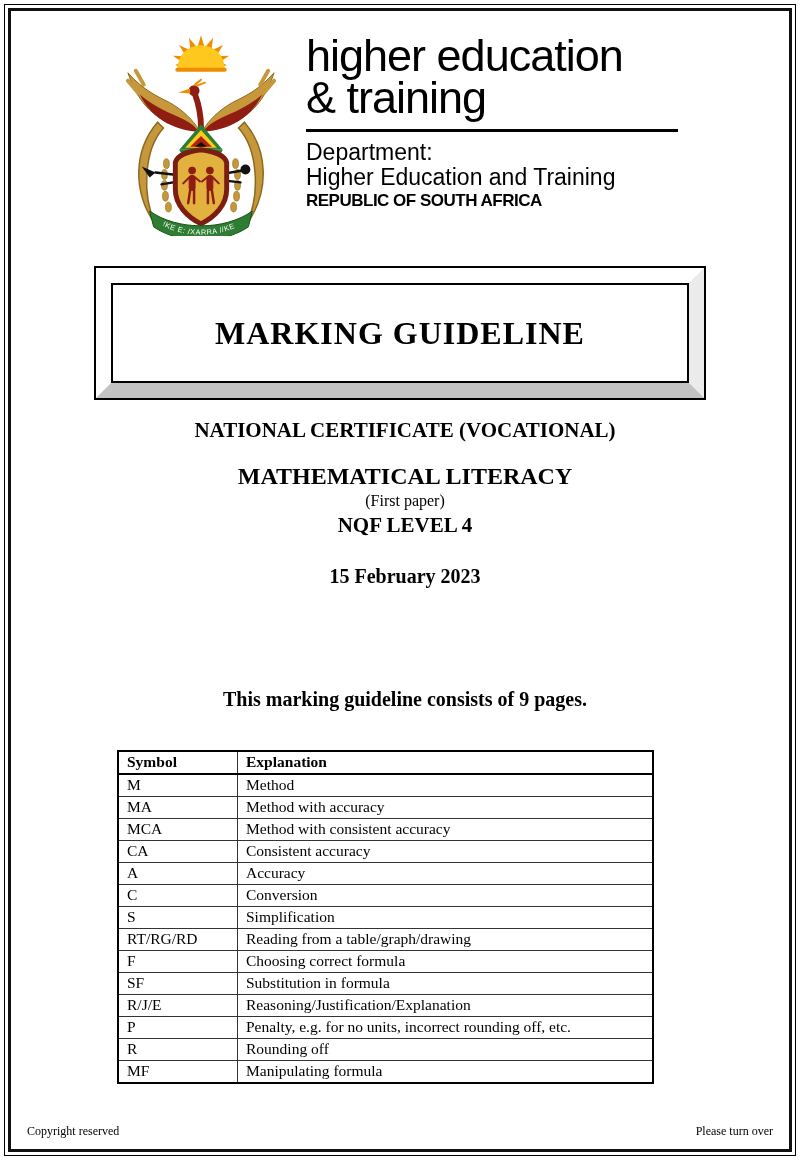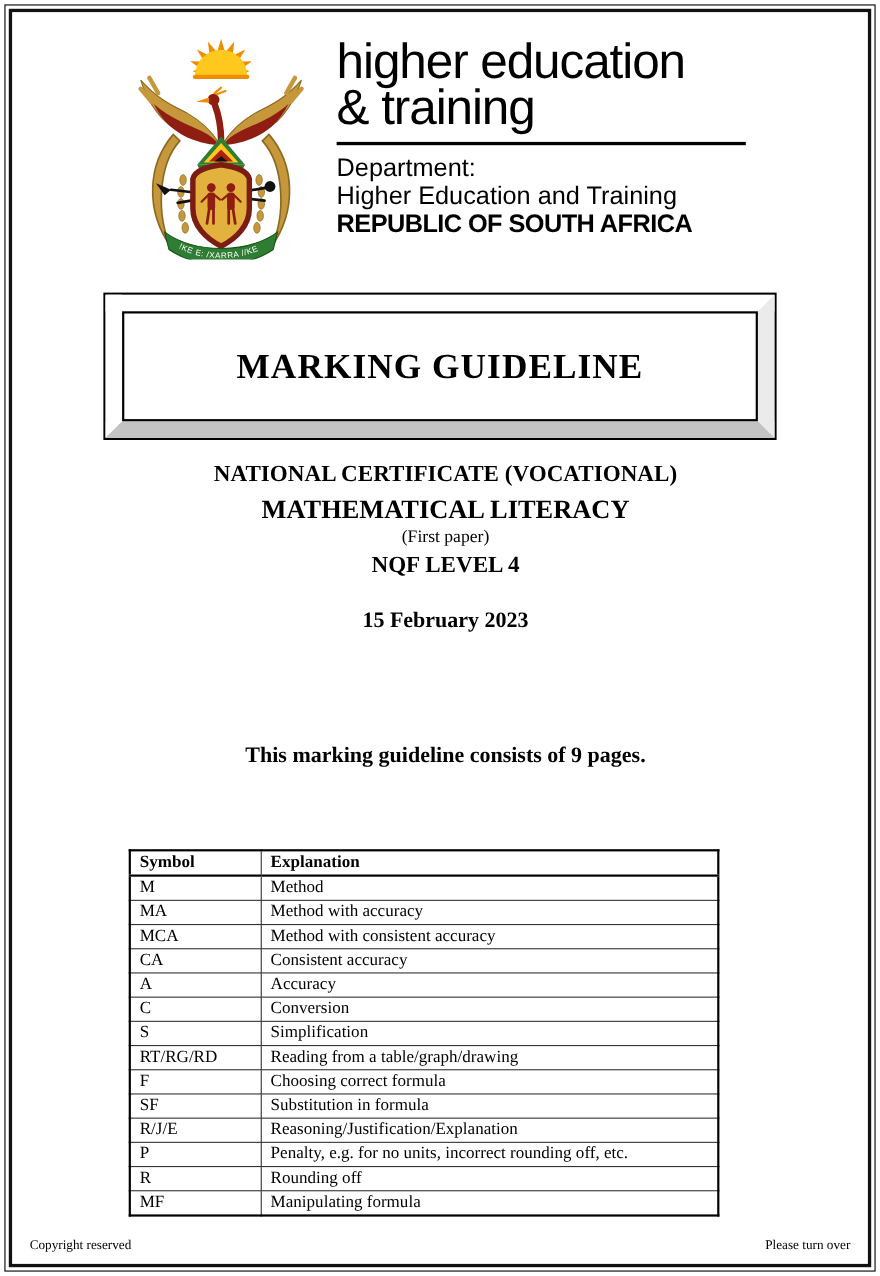--- a/index.html
+++ b/index.html
@@ -7,39 +7,39 @@
   .frame{position:absolute;inset:4px;border:1px solid #000;padding:3px;}
   .frame-inner{position:relative;border:3px solid #111;height:100%;box-sizing:border-box;overflow:hidden;}
 
   
   .masthead{display:flex;justify-content:center;align-items:flex-start;gap:26px;margin-top:22px;}
   .emblem{width:158px;height:203px;flex:0 0 auto;}
   .logo-text{font-family:"Liberation Sans",sans-serif;margin-top:2px;}
   .logo-big{font-size:45px;line-height:0.93;font-weight:500;letter-spacing:-1px;}
   .logo-rule{border:none;border-top:3px solid #000;margin:10px 0 8px 0;width:372px;}
   .logo-dept{font-size:23px;line-height:1.12;}
-  .logo-country{font-size:23px;line-height:1.12;font-weight:bold;letter-spacing:-0.5px;}
+  .logo-country{font-size:17px;line-height:1.12;font-weight:bold;letter-spacing:-0.5px;}
 
   
   .tb-outer{width:612px;margin:30px auto 0;border:2px solid #000;box-sizing:border-box;}
   .tb-bevel{border:15px solid #fff;border-bottom-color:#c3c3c3;border-right-color:#ebebeb;}
   .tb-inner{border:2px solid #000;height:96px;display:flex;align-items:center;justify-content:center;background:#fff;}
   .tb-title{font-size:32px;font-weight:bold;letter-spacing:1px;margin:0;}
 
   
   .centerline{text-align:center;margin:0;padding-left:10px;}
   .cert{font-size:21px;font-weight:bold;margin-top:18px;}
-  .subject{font-size:24px;font-weight:bold;margin-top:8px;}
+  .subject{font-size:24px;font-weight:bold;margin-top:20px;}
   .paper{font-size:16px;margin-top:2px;}
   .level{font-size:21px;font-weight:bold;margin-top:3px;}
   .date{font-size:20px;font-weight:bold;margin-top:27px;}
   .note{font-size:20px;font-weight:bold;margin-top:100px;}
 
   
-  table.symbols{border-collapse:collapse;margin:73px 0 0 106px;width:537px;border:2px solid #000;font-size:15.5px;}
+  table.symbols{border-collapse:collapse;margin:39px 0 0 106px;width:537px;border:2px solid #000;font-size:15.5px;}
   table.symbols th,table.symbols td{border:1px solid #333;padding:1px 8px 2px 8px;text-align:left;font-weight:normal;}
   table.symbols th{font-weight:bold;border-bottom:2px solid #000;}
   table.symbols .col-sym{width:102px;}
 
   
   .footer{position:absolute;left:16px;right:16px;bottom:10px;display:flex;justify-content:space-between;font-size:12px;}
 </style>
 </head>
 <body>
 

